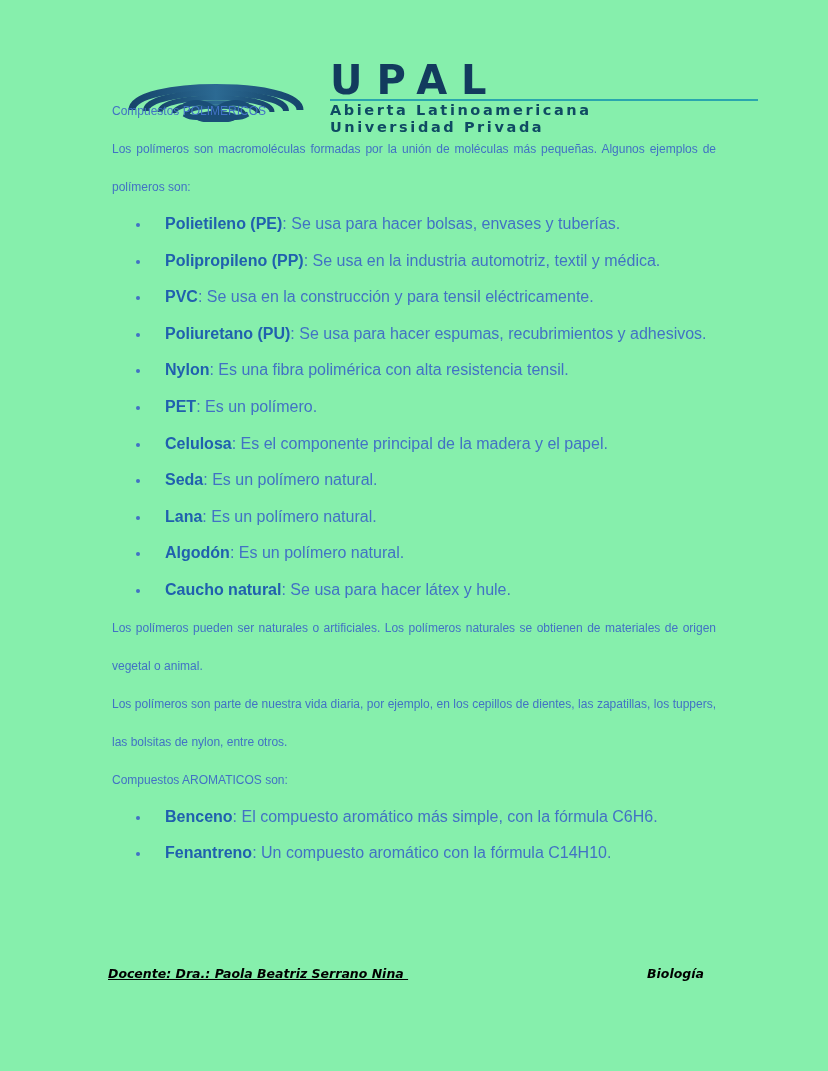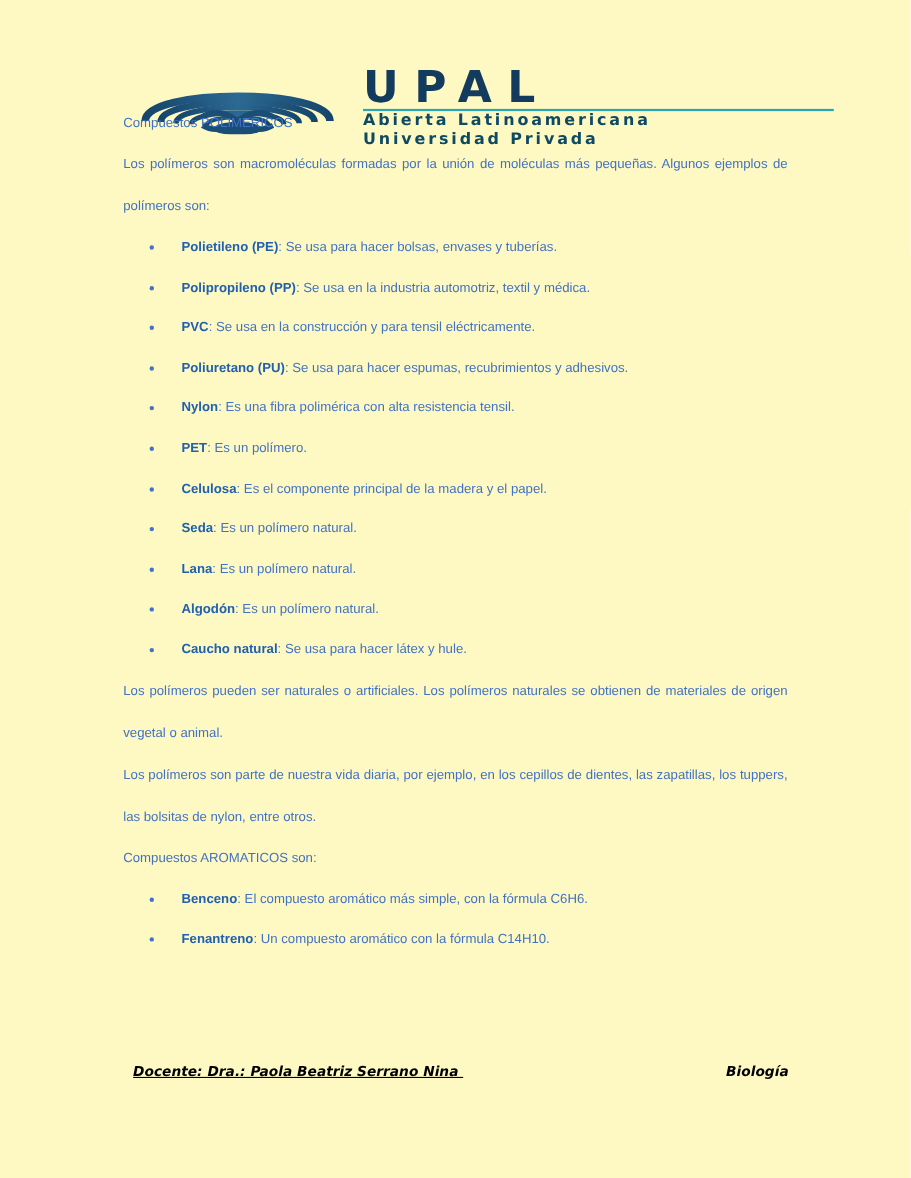--- a/index.html
+++ b/index.html
@@ -12,21 +12,21 @@
     height: 1071px;
     font-family: "Liberation Sans", sans-serif;
     overflow: hidden;
     position: relative;
   }
 
   .page {
     position: relative;
     width: 828px;
     height: 1071px;
-    background: #fef9c3;
+    background: #86efac;
     box-sizing: border-box;
   }
 
   
   .header {
     position: absolute;
     left: 0;
     top: 30px;
     width: 828px;
     height: 72px;
@@ -96,21 +96,21 @@
   .para.noj { text-align: left; }
 
   .list {
     list-style: none;
     margin: 0;
     padding: 0;
   }
   .list-item {
     position: relative;
     color: #4272C4;
-    font-size: 12px;
+    font-size: 16px;
     line-height: 36.6px;
     padding-left: 53px;
     text-align: left;
   }
   .list-item::before {
     content: "";
     position: absolute;
     left: 24px;
     top: 17px;
     width: 4px;
@@ -119,21 +119,21 @@
     background: #4272C4;
   }
   .term {
     font-weight: bold;
     color: #2060AE;
   }
 
   
   .footer {
     position: absolute;
-    left: 121px;
+    left: 108px;
     top: 966px;
     width: 604px;
     display: flex;
     justify-content: space-between;
     align-items: flex-end;
   }
   .footer-left {
     font-family: "DejaVu Sans", sans-serif;
     font-style: italic;
     font-weight: bold;

